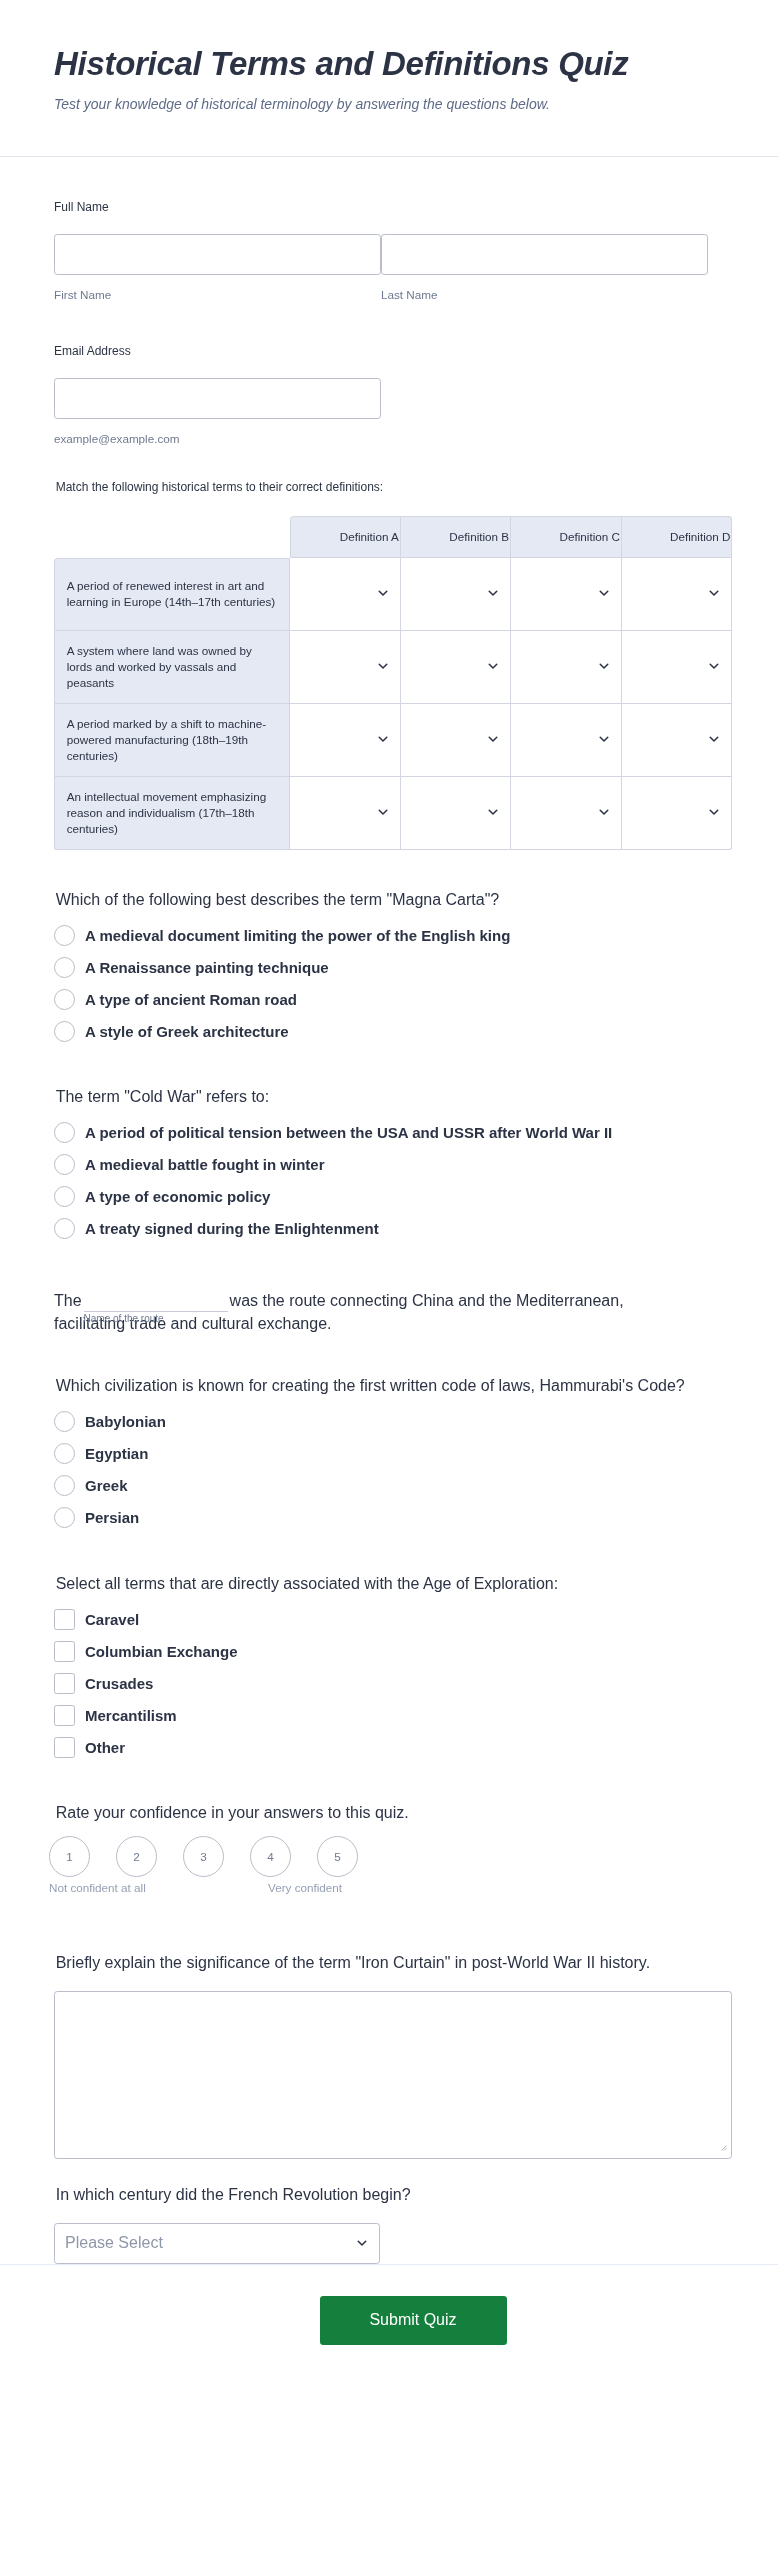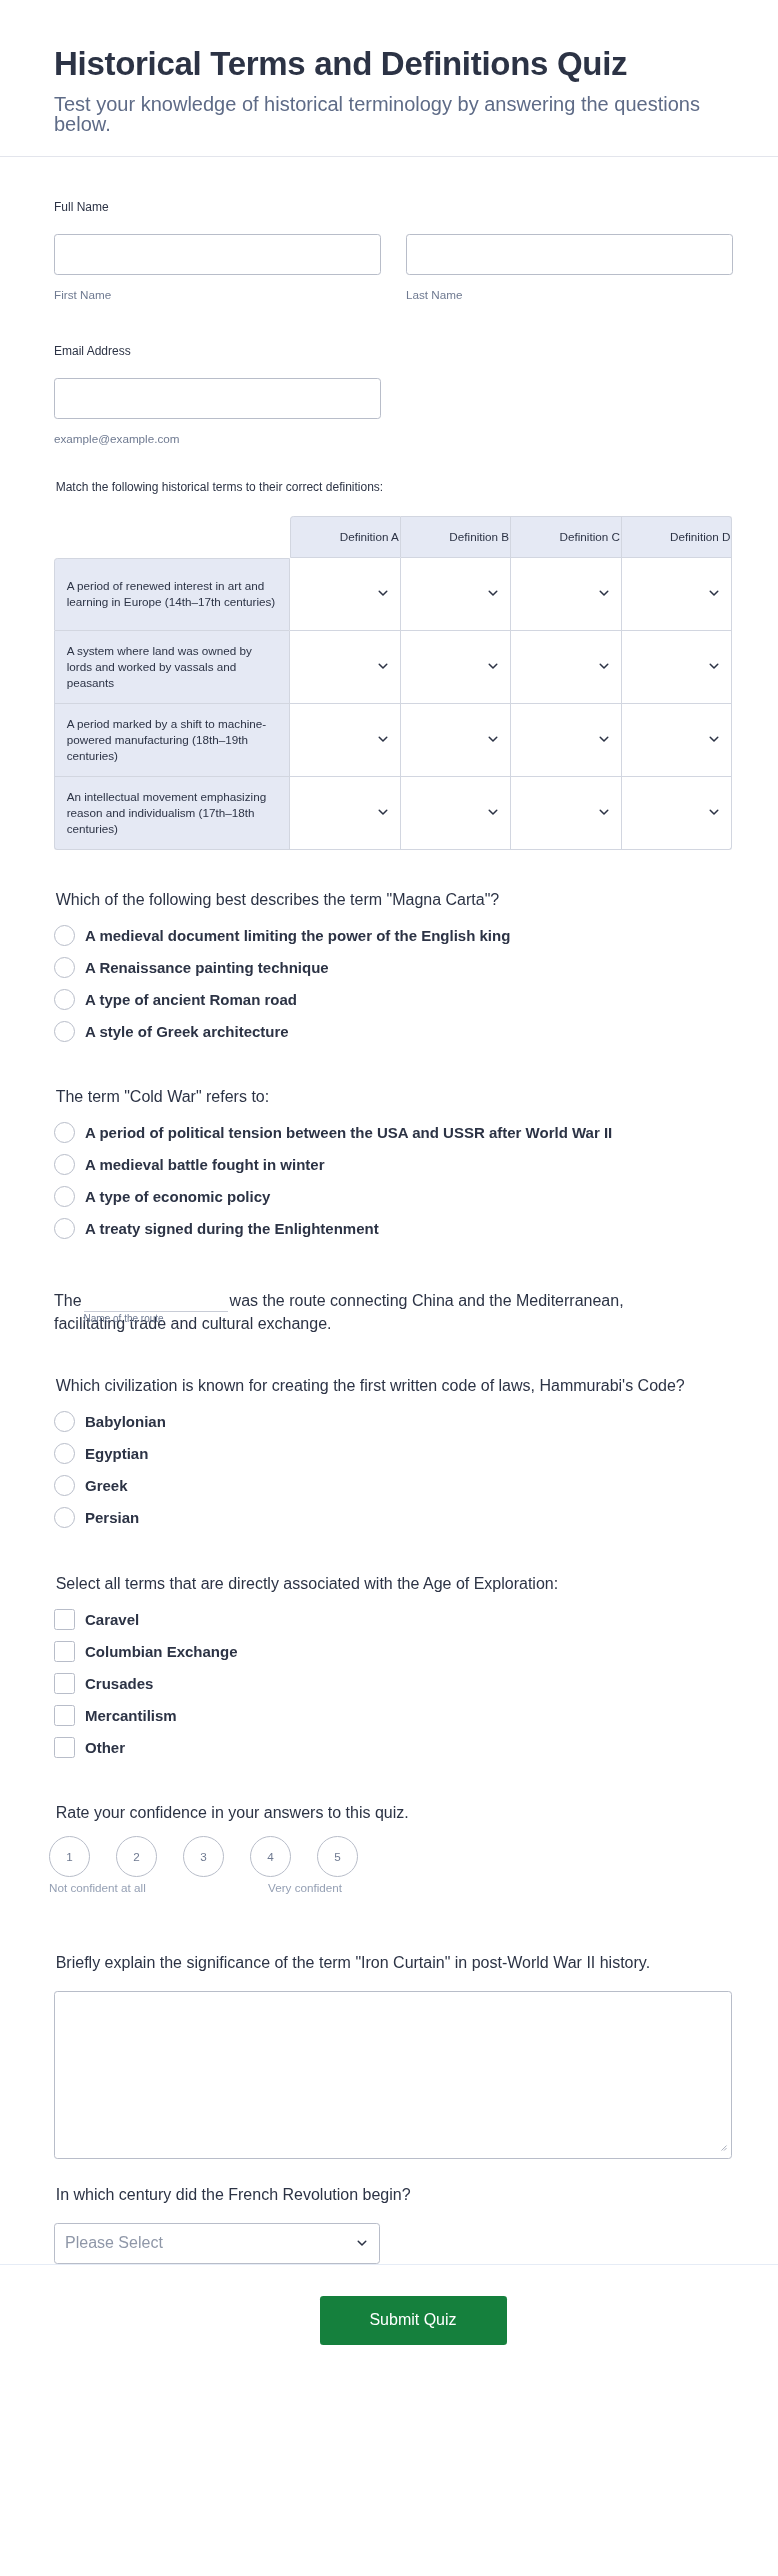--- a/index.html
+++ b/index.html
@@ -1,28 +1,28 @@
 <!DOCTYPE html>
 <html style="font-size:13.4px"><head>
 <meta charset="utf-8">
 <style>
   * { box-sizing: border-box; margin: 0; padding: 0; }
   html, body { width: 779px; background: #ffffff; }
   body { font-family: "Liberation Sans", "DejaVu Sans", sans-serif; color: #2c3345; }
 
-  .header { height: 157px; border-bottom: 1.7px solid #e3e5ec; padding: 44px 54px 0 54px; }
+  .header { height: 157px; border-bottom: 1.7px solid #e3e5ec; padding: 44px 54px 0 54px; font-style: italic; }
   .title { font-size: 33px; font-weight: bold; color: #2c3345; line-height: 40px; letter-spacing: -0.3px; }
-  .subtitle { font-size: 20px; color: #5e6b87; margin-top: 10px; line-height: 20px; }
+  .subtitle { font-size: 14px; color: #5e6b87; margin-top: 10px; line-height: 20px; }
 
   .form { padding: 0 54px; }
   .field-label { font-size: 12px; color: #2c3345; line-height: 20px; }
   .sublabel { font-size: 11.7px; color: #6f7a91; margin-top: 13.4px; }
 
   .name-section { padding-top: 40px; height: 171px; }
-  .name-row { display: flex; gap: 25px; margin-top: 16.7px; }
+  .name-row { display: flex; margin-top: 16.7px; }
   .name-col { width: 327px; }
   .text-input { width: 327px; height: 41px; border: 0.8px solid #b8bdc9; border-radius: 3.3px; background: #fff; display: block; }
 
   .email-section { padding-top: 13.4px; height: 141px; }
   .email-section .text-input { margin-top: 16.7px; }
 
   .matrix-section { padding-top: 8.4px; }
   .matrix-label { margin-left: 1.7px; }
   .matrix { margin-top: 18.4px; position: relative; width: 678px; }
   .matrix-head { display: flex; margin-left: 236px; }

